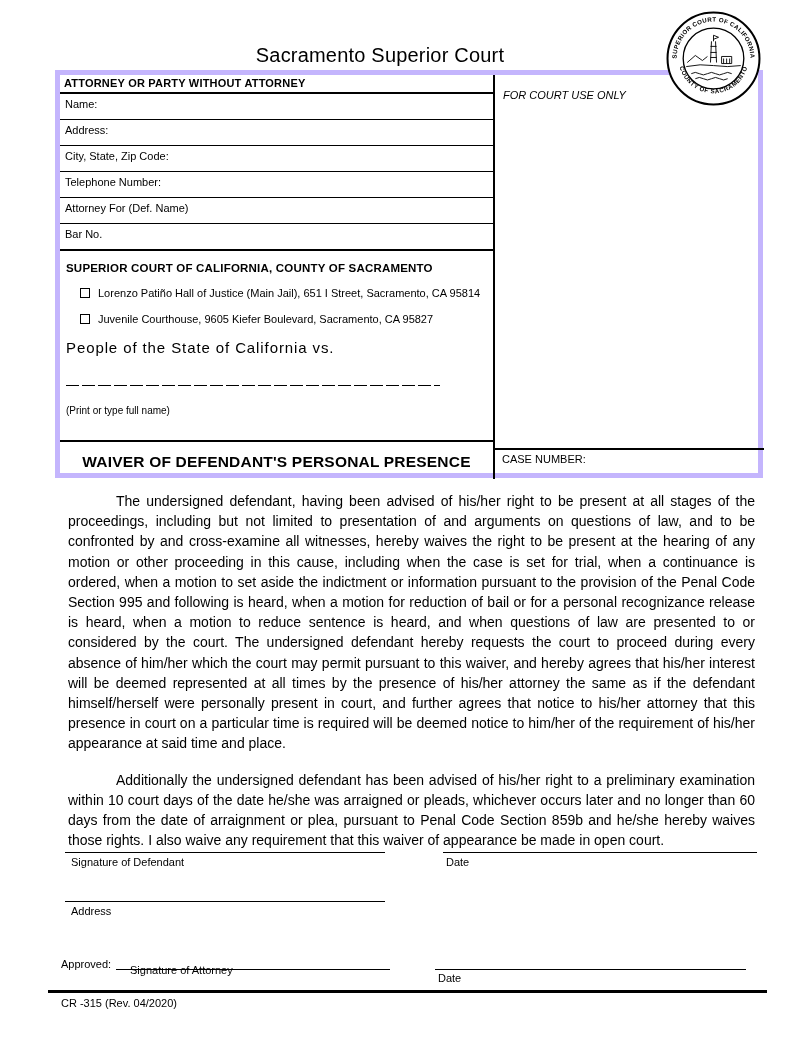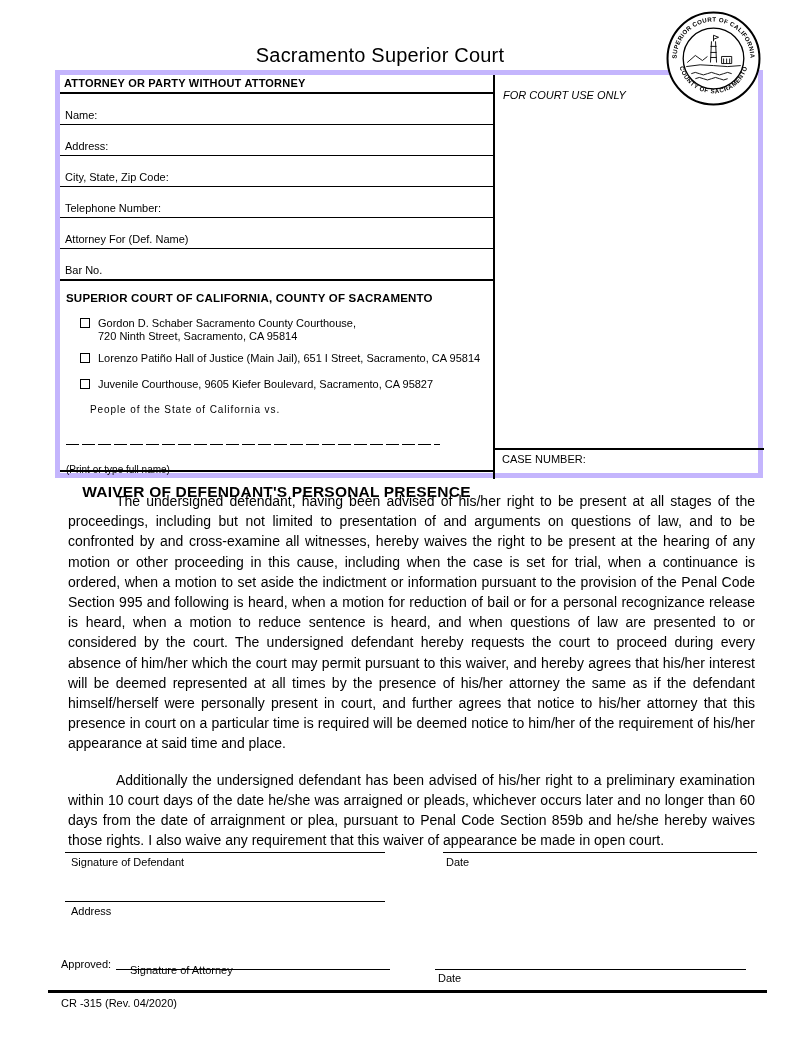--- a/index.html
+++ b/index.html
@@ -18,31 +18,31 @@
   .hdr-table {
     position:absolute; left:55px; top:70px; width:708px; height:408px;
     border:5px solid #c4b5fd;
   }
   .col-left { position:absolute; left:0; top:0; width:435px; height:404px; border-right:2px solid #000; }
   .col-right { position:absolute; left:435px; top:11px; width:269px; height:516px; }
   .attorney-hdr {
     height:19px; border-bottom:2px solid #000; font-weight:bold; font-size:11px;
     padding:2px 4px; letter-spacing:0.2px;
   }
-  .field-row { height:26px; border-bottom:1px solid #000; font-size:11px; padding:15px 5px; }
+  .field-row { height:26px; border-bottom:1px solid #000; font-size:11px; padding:4px 5px; }
   .field-row.thick { border-bottom-width:2px; height:27px; }
   .court-section { height:189px; padding:11px 8px 0 6px; font-size:11px; }
   .court-section-title { font-weight:bold; font-size:11.5px; letter-spacing:0.2px; }
   .cb-list { margin:13px 0 0 14px; }
   .cb-item { display:flex; margin-bottom:9px; line-height:13px; }
   .cb-box {
     width:10px; height:10px; border:1px solid #000; background:#fff;
     margin:1px 8px 0 0; flex-shrink:0;
   }
-  .case-caption { margin-top:13px; font-size:10px; letter-spacing:0.9px;margin-left:24px; }
+  .case-caption { margin-top:13px; font-size:15px; letter-spacing:0.9px; }
   .print-line {
     margin-top:21px; width:374px; height:9px;
     background:repeating-linear-gradient(to right, #000 0 13px, transparent 13px 16px);
     background-size:100% 1px; background-position:bottom; background-repeat:no-repeat;
   }
   .print-hint { width:374px; text-align:left; font-size:10px; margin-top:19px; }
   .form-title-cell {
     height:42px; border-top:2px solid #000; display:flex; align-items:center; justify-content:center;
     font-weight:bold; font-size:15.5px; letter-spacing:0.2px;
   }
@@ -125,27 +125,20 @@
         <span></span>
       </div>
 
       <div class="court-section">
         <div class="court-section-title">SUPERIOR COURT OF CALIFORNIA, COUNTY OF SACRAMENTO</div>
 
         <div class="cb-list">
           <div class="cb-item">
             <span class="cb-box"></span>
             <span>
-              <div>Gordon D. Schaber Sacramento County Courthouse,</div>
-              <div>720 Ninth Street, Sacramento, CA 95814</div>
-            </span>
-          </div>
-          <div class="cb-item">
-            <span class="cb-box"></span>
-            <span>
               <div>Lorenzo Patiño Hall of Justice (Main Jail), 651 I Street, Sacramento, CA 95814</div>
             </span>
           </div>
           <div class="cb-item" style="margin-top:13px;">
             <span class="cb-box"></span>
             <span>
               <div>Juvenile Courthouse, 9605 Kiefer Boulevard, Sacramento, CA 95827</div>
             </span>
           </div>
         </div>

